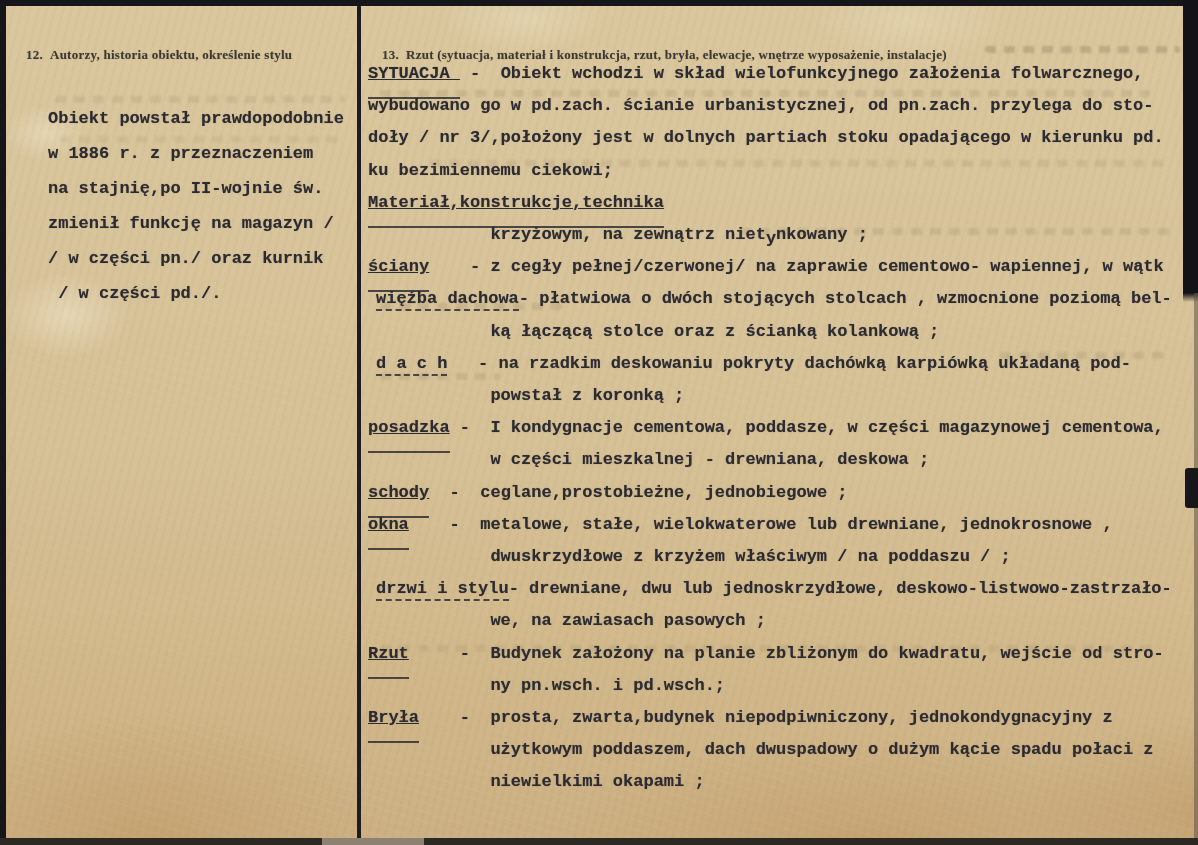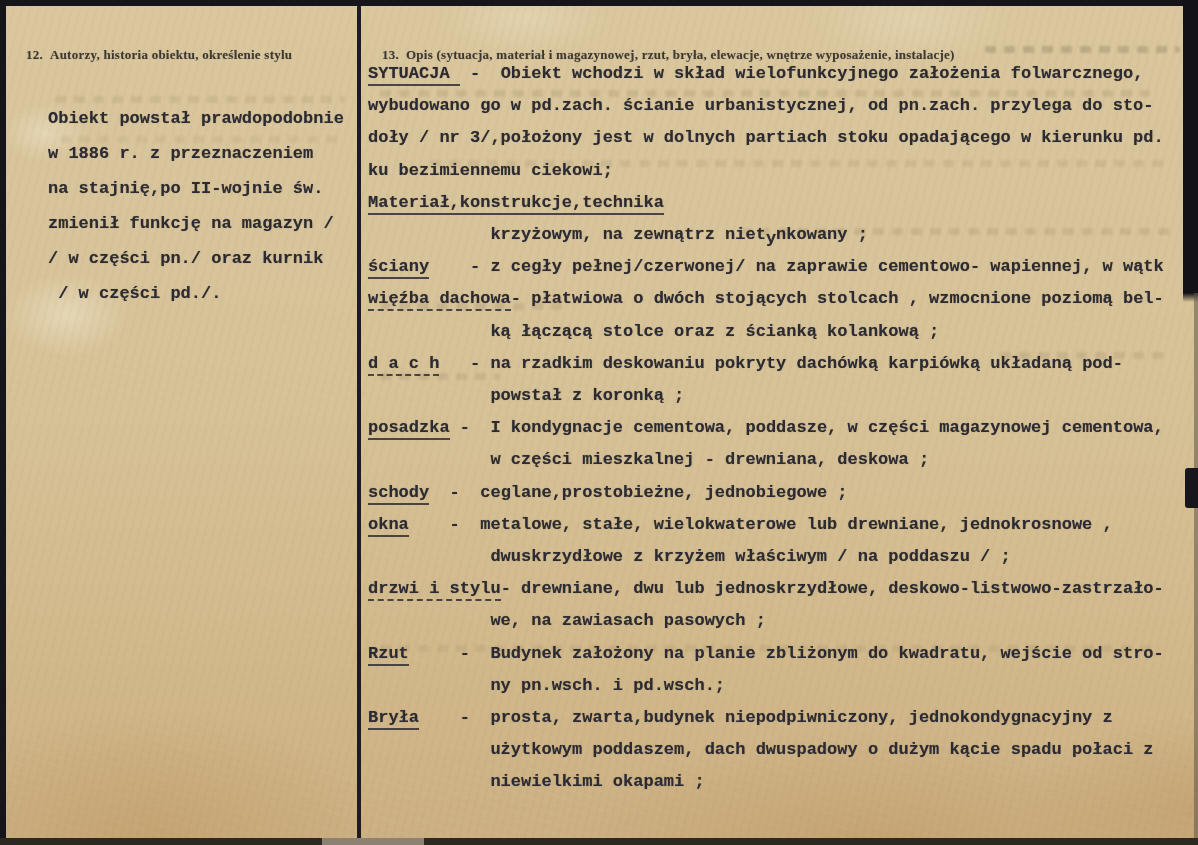--- a/index.html
+++ b/index.html
@@ -45,22 +45,22 @@
     font-size:13px;letter-spacing:.25px;color:#3e3a33;white-space:pre;
     text-shadow:0 0 1px rgba(62,58,51,.35);}
   .sec-header .num{margin-right:7px;}
 
   
   .typed{position:absolute;font-family:"Liberation Mono","DejaVu Sans Mono",monospace;
     font-weight:700;font-size:17px;color:#2c2b31;text-shadow:0 0 1px rgba(43,42,49,.45);}
   #col12-lines{left:48px;top:101px;line-height:35px;}
   #col13-lines{left:368px;top:58px;line-height:32.2px;}
   .tline{white-space:pre;}
-  .u1{border-bottom:2px solid rgba(42,41,48,.82);padding-bottom:1px;}
-  .u2{border-bottom:2px dashed rgba(42,41,48,.82);padding-bottom:1px;}
+  .u1{border-bottom:2px solid rgba(42,41,48,.82);padding-bottom:14px;text-decoration:underline;}
+  .u2{border-bottom:2px dashed rgba(42,41,48,.82);padding-bottom:1px;margin-left:8px;}
   .sub{position:relative;top:4px;}
 </style>
 </head>
 <body>
 
 <div class="page">
   <div class="paper"></div>
   <div class="grain"></div>
 
   <div class="smudge" style="left:985px;top:46px;width:195px;opacity:.55"></div>
@@ -80,21 +80,21 @@
   <div class="typed" id="col12-lines">
       <div class="tline"><span>Obiekt powstał prawdopodobnie</span></div>
       <div class="tline"><span>w 1886 r. z przeznaczeniem</span></div>
       <div class="tline"><span>na stajnię,po II-wojnie św.</span></div>
       <div class="tline"><span>zmienił funkcję na magazyn /</span></div>
       <div class="tline"><span>/ w części pn./ oraz kurnik</span></div>
       <div class="tline"><span> / w części pd./.</span></div>
     </div>
 
   <div class="sec-header" style="left:368px;top:31px;">
-    <span class="num">13.</span><span>Opis (sytuacja, materiał i magazynowej, rzut, bryła, elewacje, wnętrze wyposażenie, instalacje)</span>
+    <span class="num">13.</span><span>Rzut (sytuacja, materiał i konstrukcja, rzut, bryła, elewacje, wnętrze wyposażenie, instalacje)</span>
   </div>
   <div class="typed" id="col13-lines">
       <div class="tline"><span class="u1">SYTUACJA </span><span> -  Obiekt wchodzi w skład wielofunkcyjnego założenia folwarcznego,</span></div>
       <div class="tline"><span>wybudowano go w pd.zach. ścianie urbanistycznej, od pn.zach. przylega do sto-</span></div>
       <div class="tline"><span>doły / nr 3/,położony jest w dolnych partiach stoku opadającego w kierunku pd.</span></div>
       <div class="tline"><span>ku bezimiennemu ciekowi;</span></div>
       <div class="tline"><span class="u1">Materiał,konstrukcje,technika</span></div>
       <div class="tline"><span>            krzyżowym, na zewnątrz niet</span><span class="sub">y</span><span>nkowany ;</span></div>
       <div class="tline"><span class="u1">ściany</span><span>    - z cegły pełnej/czerwonej/ na zaprawie cementowo- wapiennej, w wątk</span></div>
       <div class="tline"><span class="u2">więźba dachowa</span><span>- płatwiowa o dwóch stojących stolcach , wzmocnione poziomą bel-</span></div>

